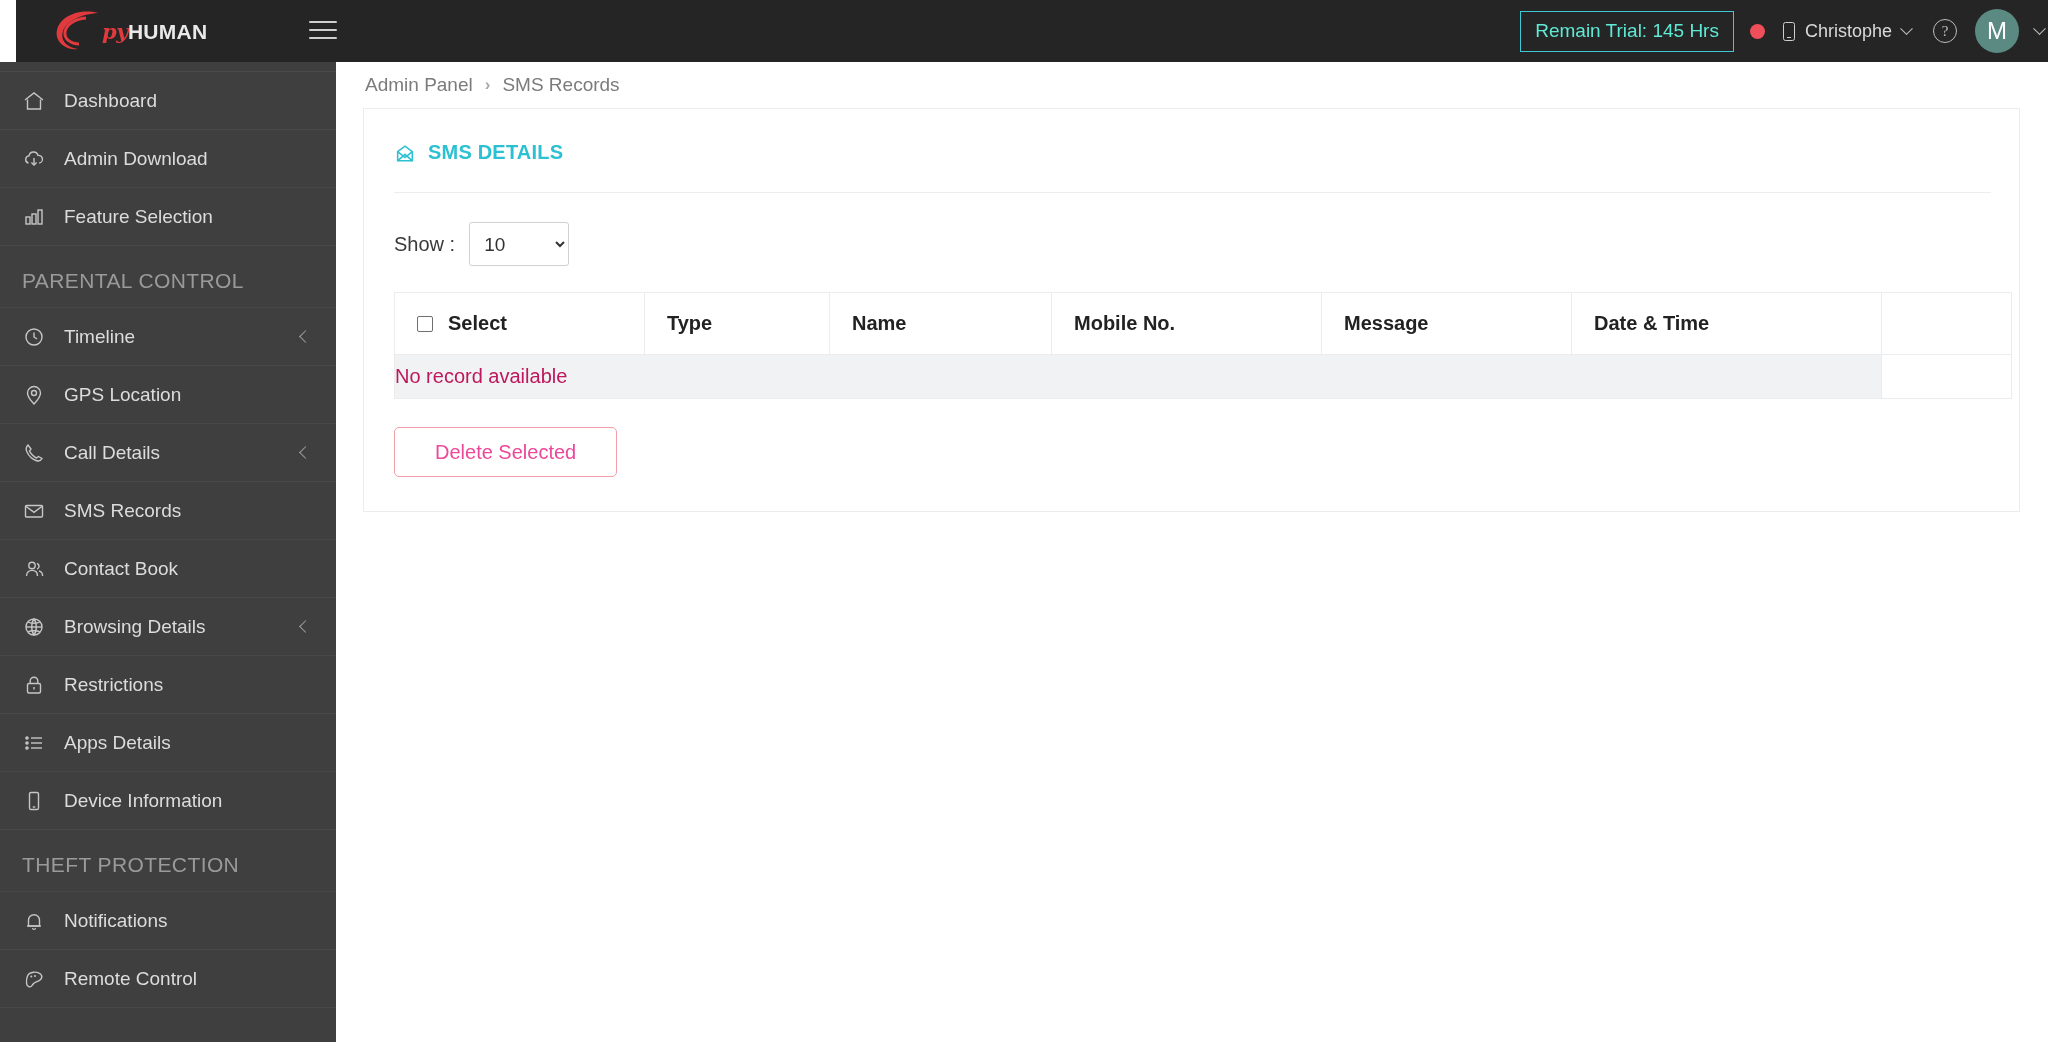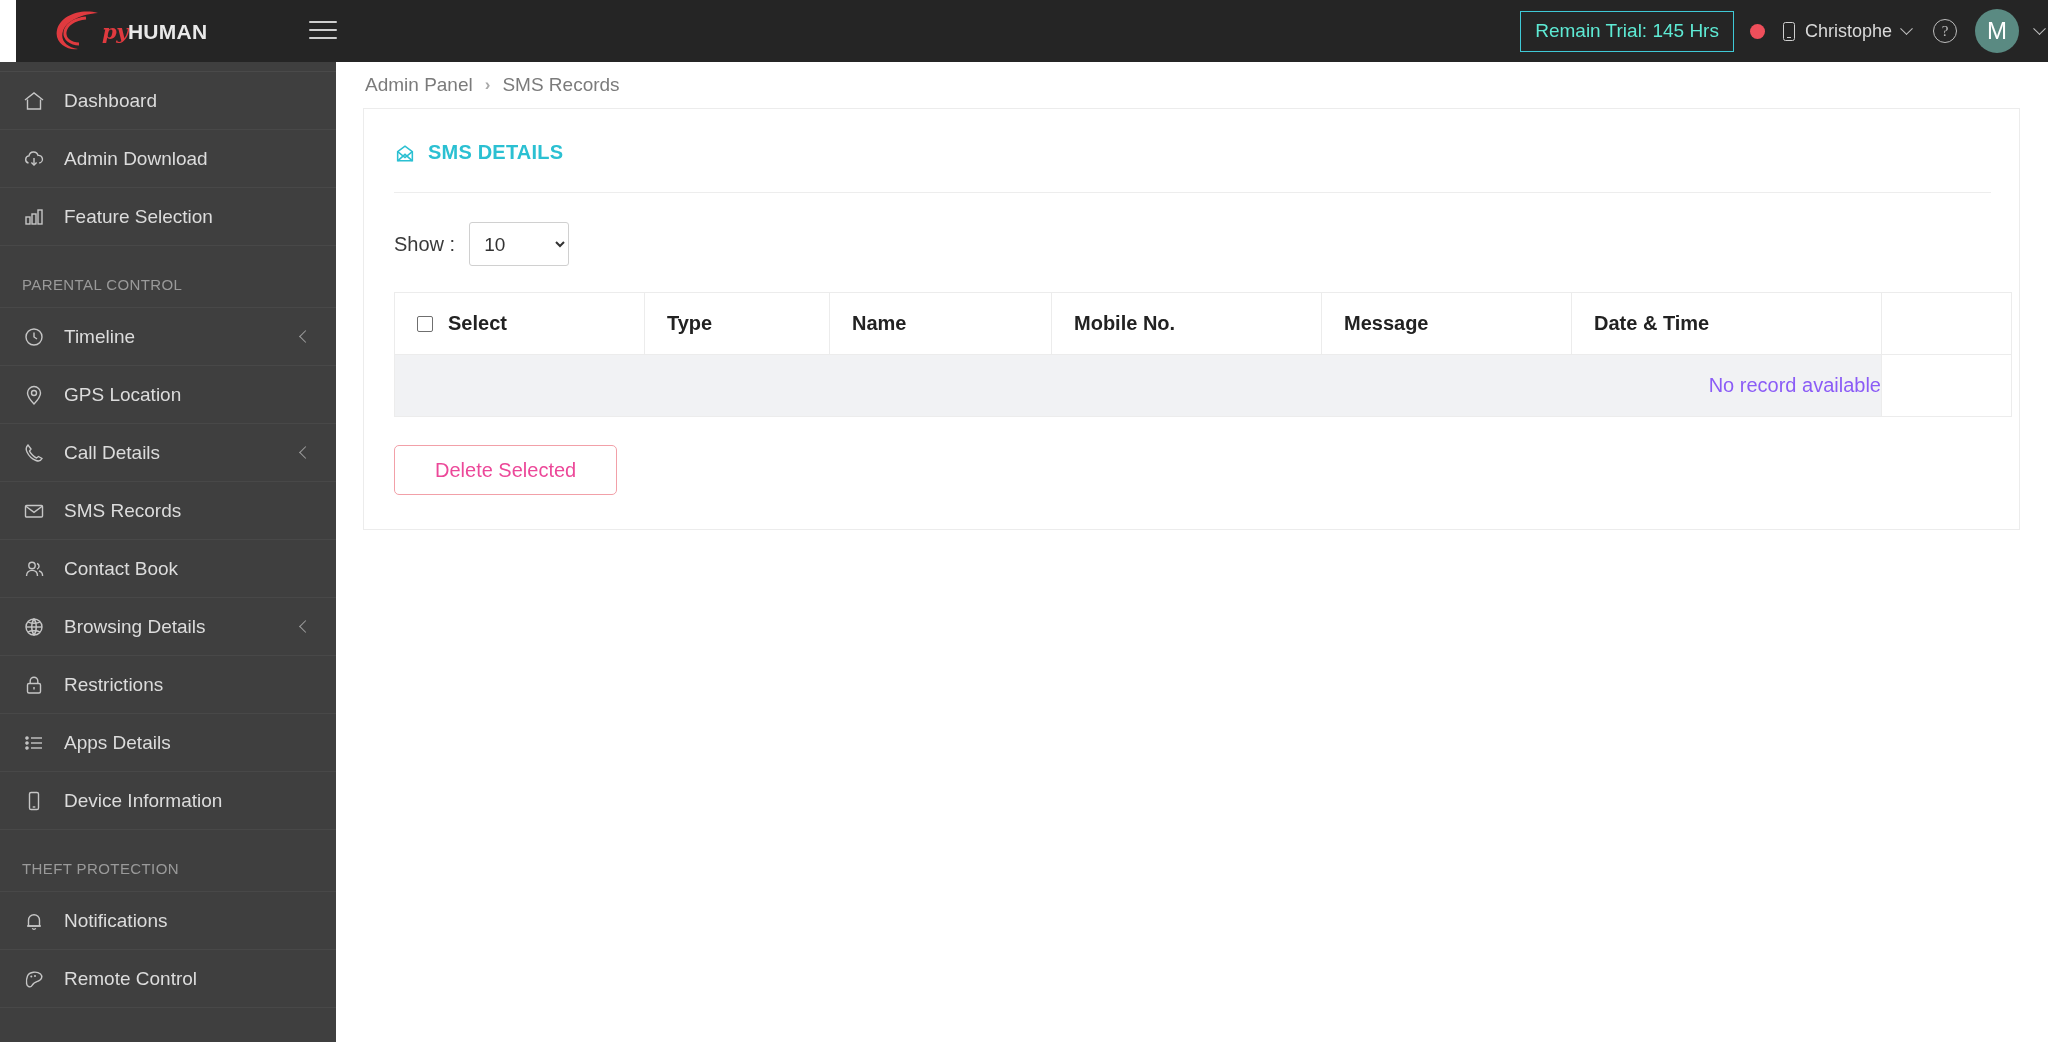--- a/index.html
+++ b/index.html
@@ -215,21 +215,21 @@
   .nav-item .caret-left {
     position: absolute;
     right: 26px;
     width: 9px; height: 9px;
     border-left: 1.7px solid #9e9e9e;
     border-bottom: 1.7px solid #9e9e9e;
     transform: rotate(45deg);
   }
   .nav-section {
     color: #9a9a9a;
-    font-size: 15px;
+    font-size: 21px;
     letter-spacing: .4px;
     padding: 22px 22px 14px;
     height: 62px;
     display: flex;
     align-items: flex-end;
     border-bottom: 1px solid #484848;
   }
 
   
   .main {
@@ -335,24 +335,24 @@
     width: 16px; height: 16px;
     border: 1.5px solid #6f6f6f;
     border-radius: 2px;
     background: #fff;
     cursor: pointer;
     display: inline-block;
   }
   table.data td.empty-cell {
     border: 1px solid #ececec;
     background: #f1f2f4;
-    color: #8b5cf6;
-    text-align: right;
+    color: #be185d;
+    text-align: left;
     font-size: 20px;
-    height: 62px;
+    height: 44px;
     vertical-align: middle;
   }
   table.data td.filler {
     border: 1px solid #ececec;
     border-top: 1px solid #ececec;
     background: #fff;
   }
 
   .btn-delete {
     margin: 28px 0 34px 30px;

